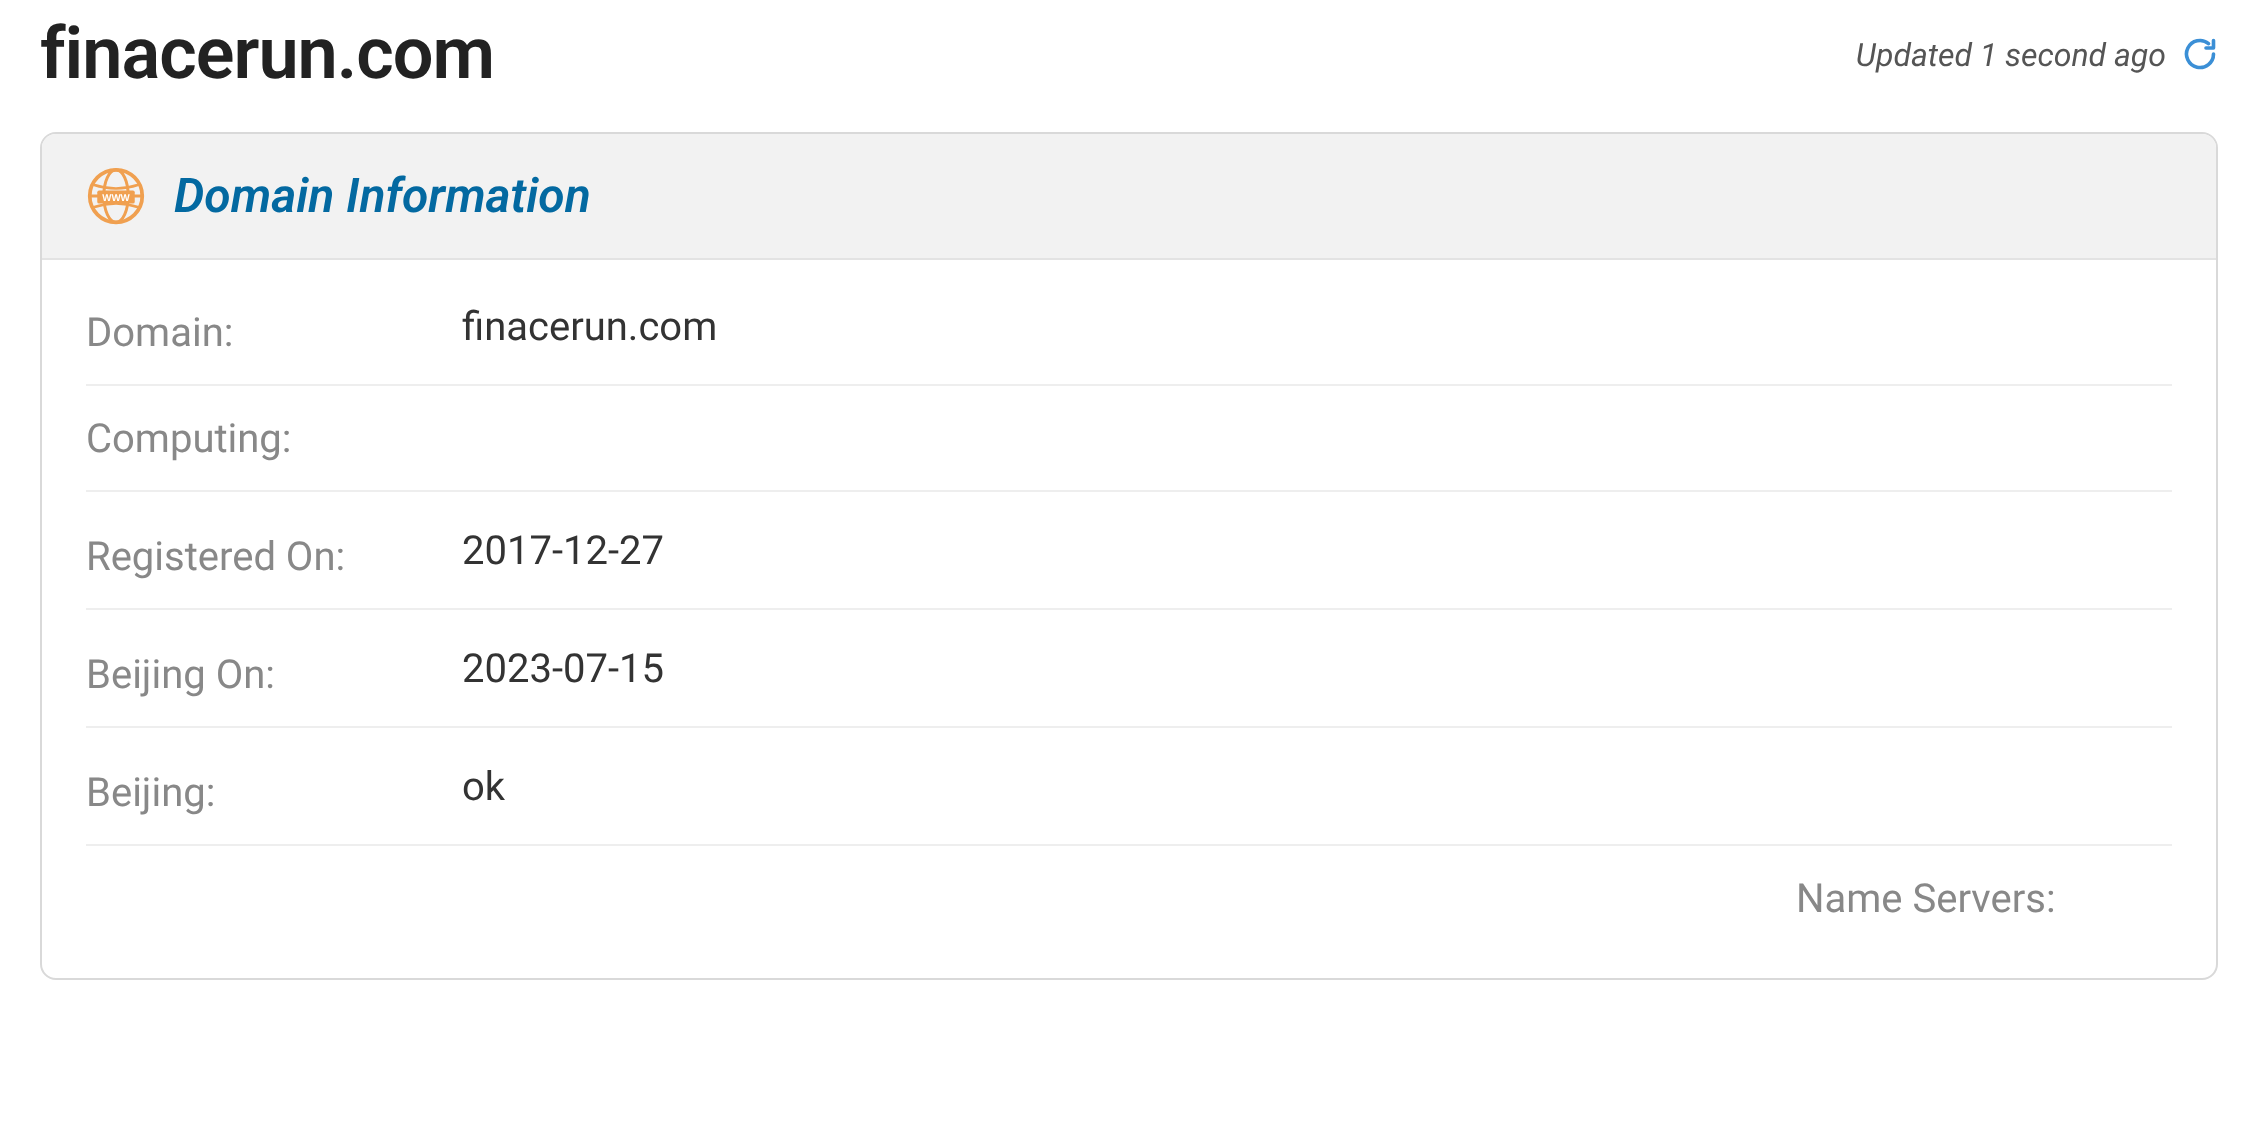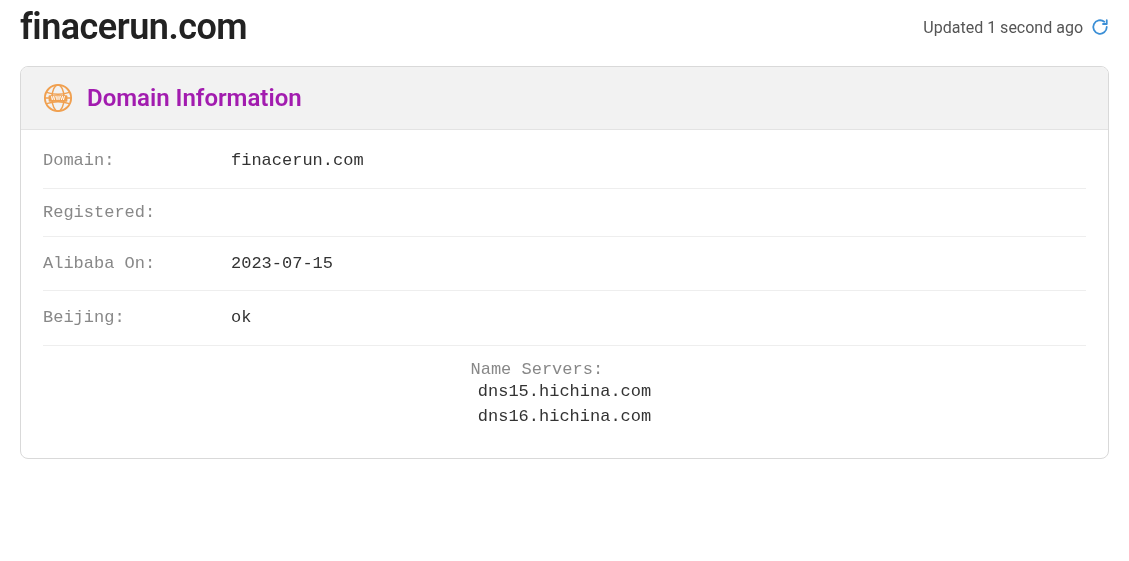--- a/index.html
+++ b/index.html
@@ -21,20 +21,21 @@
     }
     .domain-title {
       font-size: 36px;
       font-weight: 600;
       color: #222;
       letter-spacing: -0.5px;
     }
     .updated-group {
       display: flex;
       gap: 8px;
+      font-style: italic;
     }
     .updated-text {
       font-size: 16px;
       color: #555;
     }
     .refresh-icon {
       width: 18px;
       height: 18px;
       display: inline-flex;
       align-items: center;
@@ -57,32 +58,32 @@
       border-bottom: 1px solid #e3e3e3;
     }
     .globe-icon {
       width: 30px;
       height: 30px;
       flex-shrink: 0;
     }
     .card-title {
       font-size: 24px;
       font-weight: 600;
-      color: #a21caf;
+      color: #0369a1;
+      font-style: italic;
     }
     .card-body {
       padding: 4px 22px 14px 22px;
     }
     .info-row {
       display: flex;
-      align-items: center;
+      align-items: flex-end;
       padding: 14px 0;
       border-bottom: 1px solid #eee;
-      font-size: 17px;
-      font-family: Liberation Mono, monospace;
+      font-size: 20px;
     }
     .info-row:last-child {
       border-bottom: none;
       flex-direction: column;
     }
     .info-label {
       width: 188px;
       flex-shrink: 0;
       color: #888;
     }
@@ -126,37 +127,37 @@
     <h2 class="card-title">Domain Information</h2>
   </div>
   <div class="card-body">
 
     <div class="info-row">
       <div class="info-label">Domain:</div>
       <div class="info-value">finacerun.com</div>
     </div>
 
     <div class="info-row">
-      <div class="info-label">Registered:</div>
+      <div class="info-label">Computing:</div>
+    </div>
+
+    <div class="info-row">
+      <div class="info-label">Registered On:</div>
+      <div class="info-value">2017-12-27</div>
     </div>
 
 
-
     <div class="info-row">
-      <div class="info-label">Alibaba On:</div>
+      <div class="info-label">Beijing On:</div>
       <div class="info-value">2023-07-15</div>
     </div>
 
     <div class="info-row">
       <div class="info-label">Beijing:</div>
       <div class="info-value">ok</div>
     </div>
 
     <div class="info-row">
       <div class="info-label">Name Servers:</div>
-      <div class="info-value">
-        <span class="ns-line">dns15.hichina.com</span>
-        <span class="ns-line">dns16.hichina.com</span>
-      </div>
     </div>
 
   </div>
 </div>
 
 </body></html>

